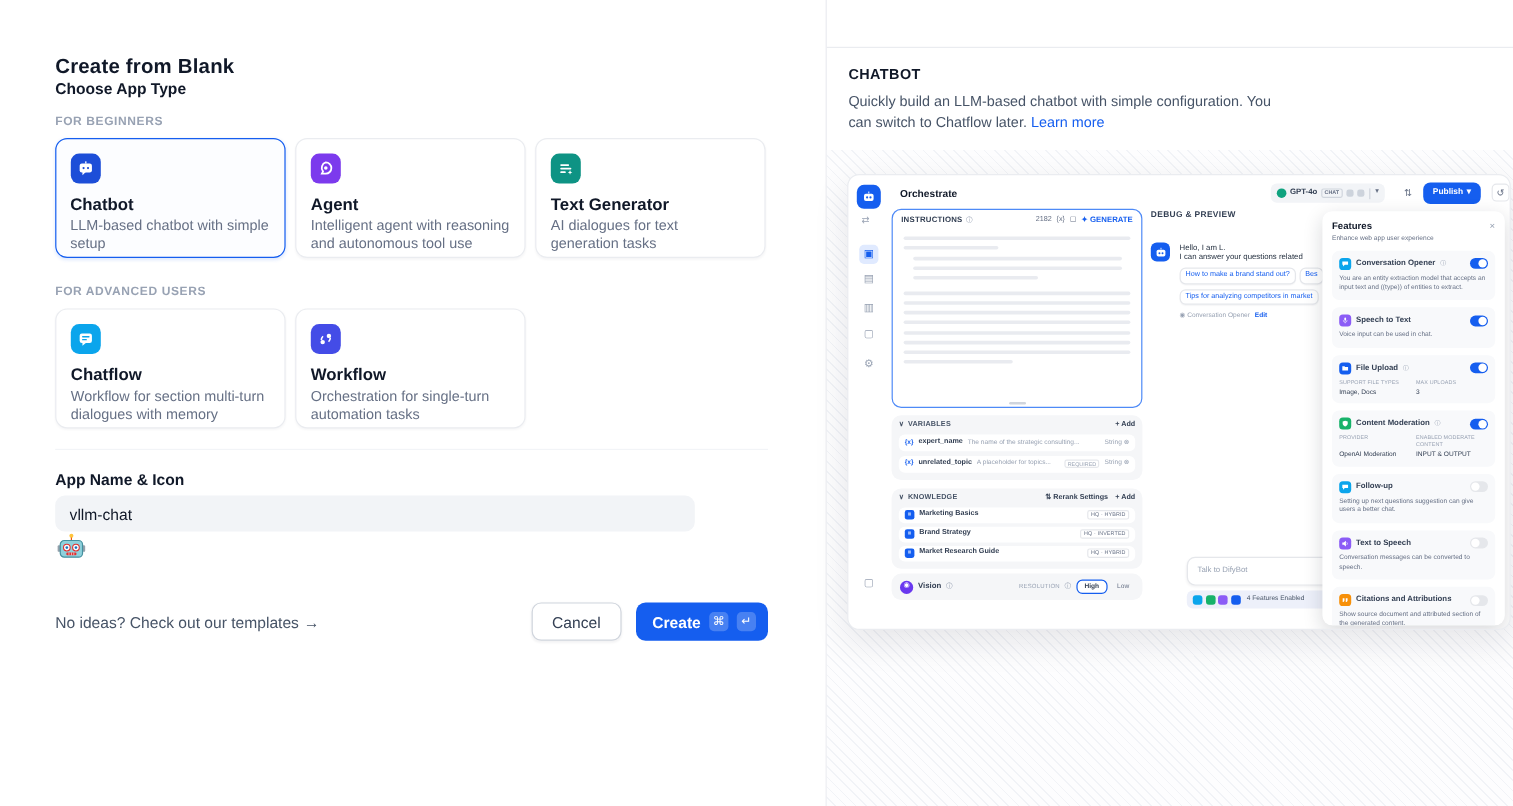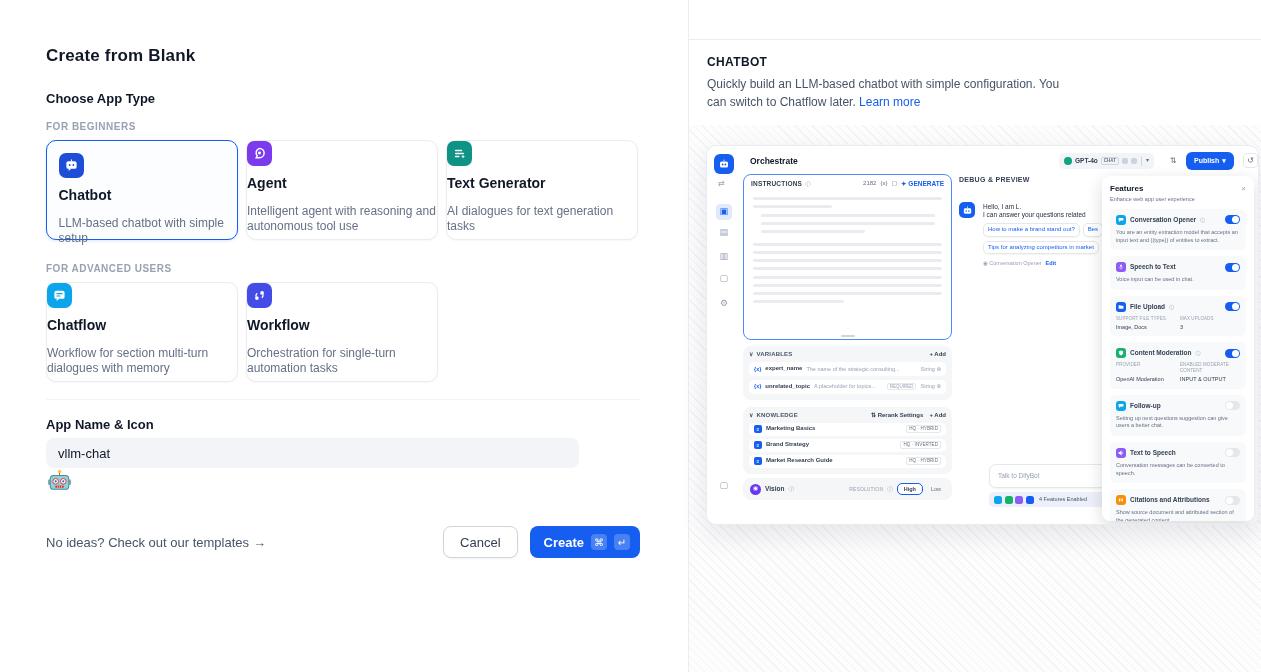--- a/index.html
+++ b/index.html
@@ -2,29 +2,29 @@
 <html><head>
 <meta charset="utf-8">
 <style>
   * { margin:0; padding:0; box-sizing:border-box; }
   html,body { width:1261px; height:672px; font-family:"Liberation Sans", sans-serif; background:#fff; overflow:hidden; }
   .canvas { position:relative; width:1261px; height:672px; background:#fff; }
 
   
   .left { position:absolute; left:0; top:0; width:688px; height:672px; background:#fff; padding:46px 48px 0 46px; }
   .h1 { font-size:17px; font-weight:700; color:#101828; letter-spacing:.01em; }
-  .h2 { margin-top:25px; font-size:13px; font-weight:700; color:#101828; }
+  .h2 { font-size:13px; font-weight:700; color:#101828; }
   .seclabel { margin-top:15px; font-size:10px; font-weight:700; color:#98A2B3; letter-spacing:.05em; }
   .cards { margin-top:8px; display:flex; gap:8px; }
-  .card { width:192px; height:100px; background:#fff; border:1px solid #EAECF0; border-radius:10px; cursor:pointer; box-shadow:0 1px 2px rgba(16,24,40,.04); }
+  .card { width:192px; height:100px; background:#fff; border:1px solid #EAECF0; border-radius:10px; padding:12px; cursor:pointer; box-shadow:0 1px 2px rgba(16,24,40,.04); }
   .card.selected { border:1.5px solid #155EEF; background:#FCFDFF; box-shadow:0 1px 3px rgba(21,94,239,.15); padding:11.5px; }
   .cicon { width:25px; height:25px; border-radius:7px; display:flex; align-items:center; justify-content:center; }
   .cicon svg { display:block; }
   .ctitle { margin-top:9px; font-size:14px; font-weight:700; color:#101828; }
-  .cdesc { margin-top:13px; font-size:12px; color:#667085; line-height:1.27; }
+  .cdesc { margin-top:3px; font-size:12px; color:#667085; line-height:1.27; }
   .bg-blue{background:#1D4ED8}.bg-purple{background:#7C3AED}.bg-teal{background:#0E9384}.bg-sky{background:#0BA5EC}.bg-indigo{background:#444CE7}
   .divider { margin-top:17px; border-top:1px solid #F2F4F7; }
   .label13 { font-size:13px; font-weight:700; color:#101828; }
   .opt { font-size:12px; font-weight:400; color:#98A2B3; }
   .namerow { position:relative; margin-top:17px; }
   .nameinput { margin-top:6px; width:533px; height:30px; background:#F2F4F7; border:none; outline:none; border-radius:8px; padding:0 12px; font-size:13px; color:#101828; font-family:"Liberation Sans",sans-serif; }
   .descblock { margin-top:18px; }
   .desctext { margin-top:7px; width:594px; height:73px; border:1px solid #D0D5DD; border-radius:10px; padding:9px 12px; font-size:13px; color:#101828; resize:none; font-family:"Liberation Sans",sans-serif; outline:none; }
   .footer { margin-top:27px; display:flex; align-items:center; justify-content:space-between; }
   .tmpl { font-size:13px; color:#475467; cursor:pointer; }

